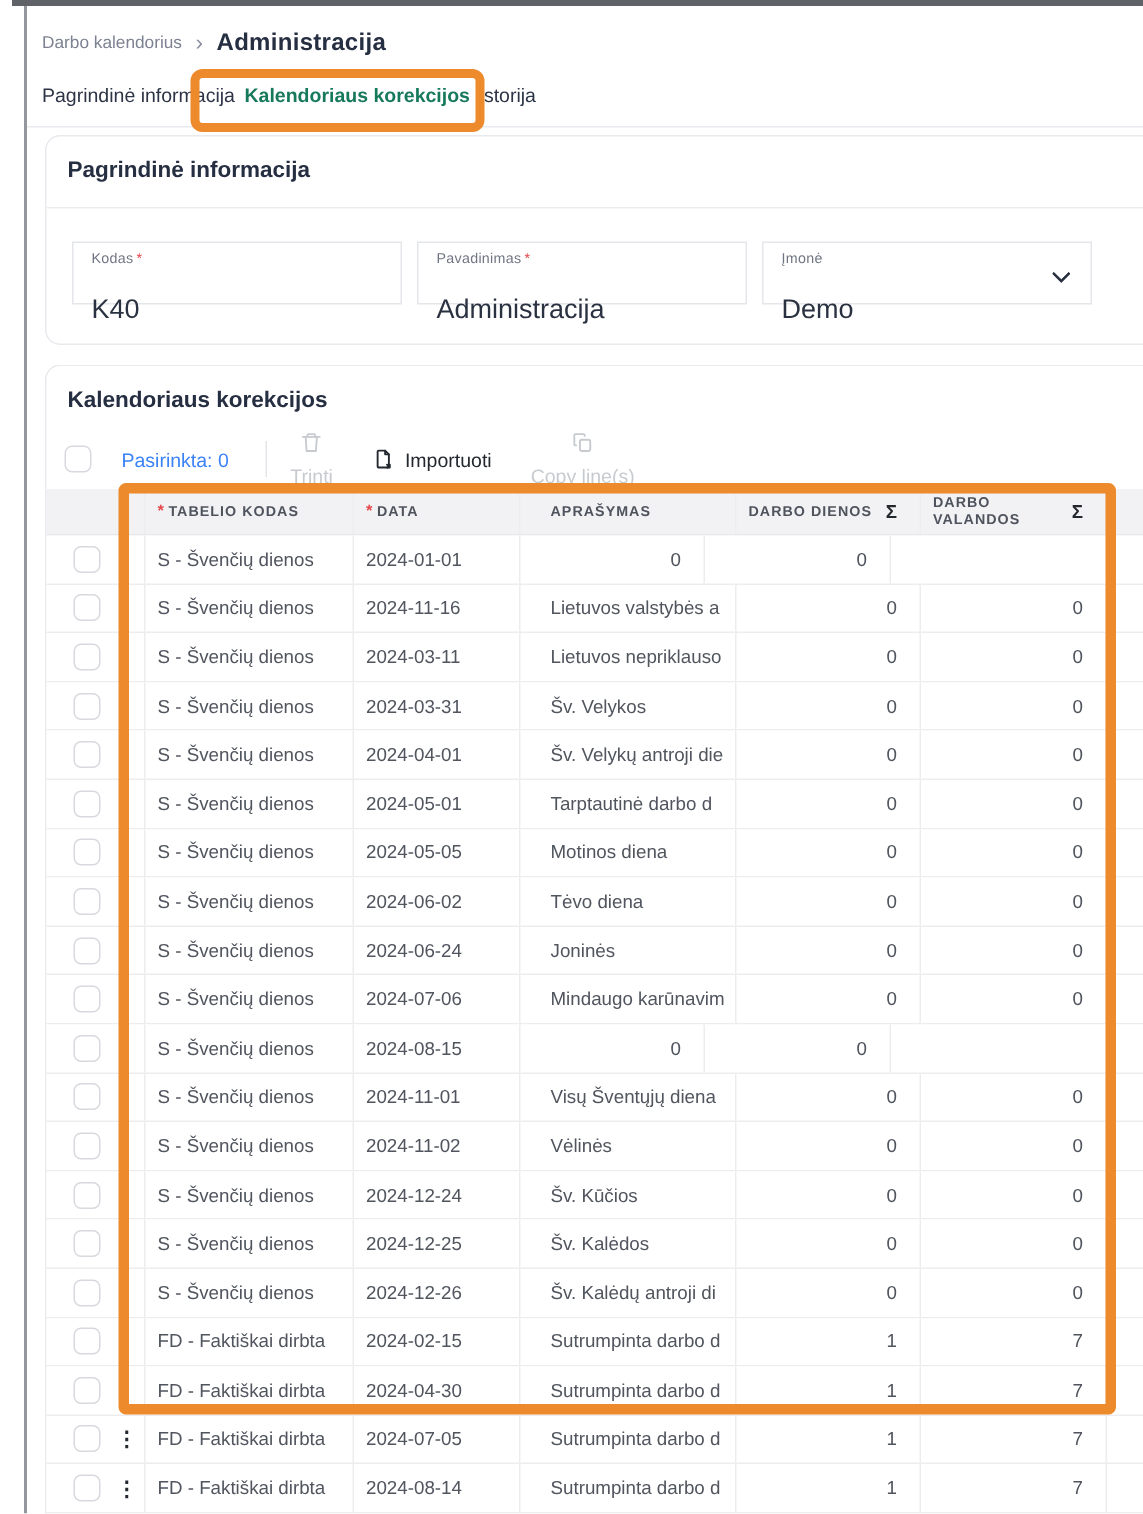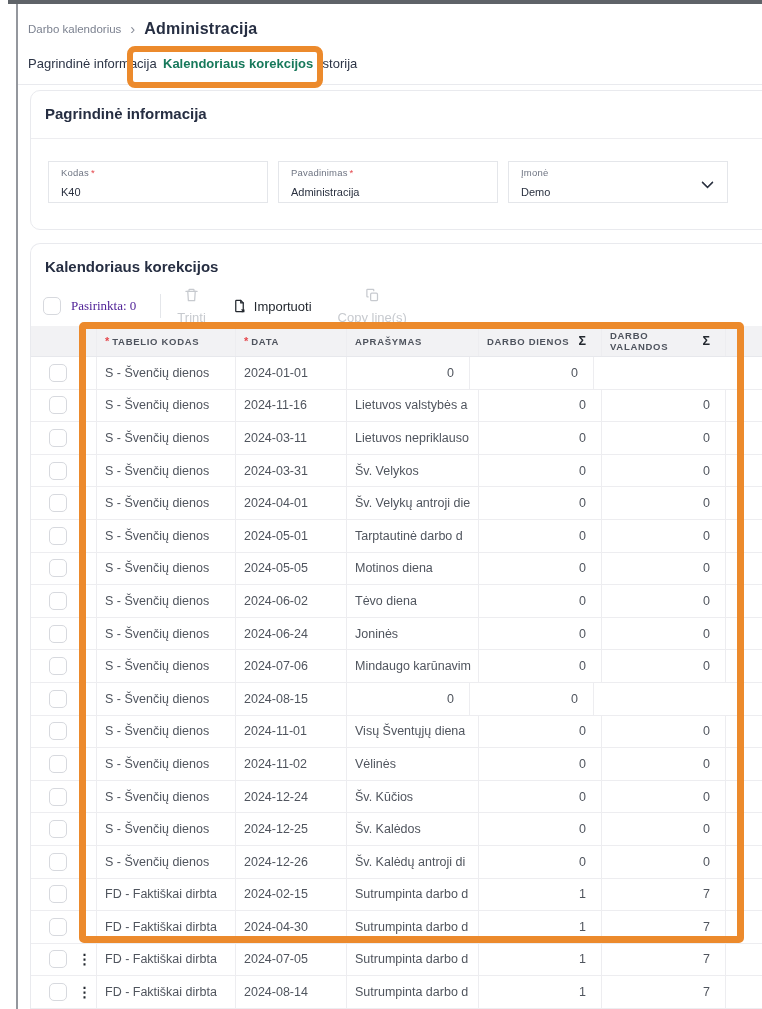--- a/index.html
+++ b/index.html
@@ -35,49 +35,49 @@
   .card-corr { top:243px; height:790px; border-bottom:none; border-bottom-left-radius:0; border-bottom-right-radius:0; }
   .card-title { position:absolute; top:14px; left:14px; font-size:15px; font-weight:700; color:#262e42; }
   .card-divider { position:absolute; top:47px; left:0; right:0; height:1px; background:#ededf0; }
 
   
   .fields { position:absolute; top:70px; left:17px; display:flex; gap:10px; }
   .field { width:220px; height:42px; border:1px solid #e4e6ea; border-radius:0;
            padding:5px 12px 0 12px; position:relative; background:#fff; }
   .field-label { font-size:9.5px; color:#6f7583; letter-spacing:.2px; }
   .req { color:#e5484d; margin-left:2px; font-size:9.5px; }
-  .field-value { font-size:11px; color:#2a3140; margin-top:8px; }
+  .field-value { font-size:18px; color:#2a3140; margin-top:18px; }
   .chev-down { position:absolute; right:15px; top:16px; width:9px; height:9px;
                border-right:2px solid #2a3140; border-bottom:2px solid #2a3140;
                transform:rotate(45deg); border-radius:1px; }
 
   
   .toolbar { position:absolute; top:48px; left:12px; right:0; height:28px;
              display:flex; align-items:center; font-size:13px; }
   .checkbox { width:18px; height:18px; border:1.5px solid #d7d9de; border-radius:5px;
               background:#fff; flex:0 0 auto; }
-  .sel-label { margin-left:10px; color:#4c1d95;font-family:Liberation Serif, serif; }
+  .sel-label { margin-left:20px; color:#3b82f6; }
   .tb-divider { width:1px; height:24px; background:#e4e6ea; margin:0 16px 0 24px; }
   .tb-btn { display:flex; align-items:center; gap:7px; margin-right:26px; cursor:pointer; }
   .tb-btn svg { display:block; }
   .tb-btn.disabled { color:#c7cacf; cursor:default;flex-direction:column; }
   .tb-btn.enabled { color:#23282f; }
 
   
   .table { position:absolute; top:82px; left:0; right:0; }
   .tr { display:flex; align-items:center; height:32.6px; border-bottom:1px solid #ededf0; background:#fff; }
   .thead { height:31px; background:#f2f2f4; border-bottom:1px solid #e7e8ec; }
   .td, .th { height:100%; display:flex; align-items:center; overflow:hidden; }
   .th { font-size:9.5px; font-weight:700; color:#4e535d; letter-spacing:.7px;
         text-transform:uppercase; }
   .c-check   { width:42px;  justify-content:flex-end; padding-right:6px; }
   .c-kebab   { width:24px;  border-right:1px solid #ededf0; justify-content:center; }
   .c-tabelio { width:139px; border-right:1px solid #ededf0; padding-left:8px; }
   .c-data    { width:111px; border-right:1px solid #ededf0; padding-left:8px; }
-  .c-apras   { width:132px; border-right:1px solid #ededf0; padding-left:8px; }
+  .c-apras   { width:132px; border-right:1px solid #ededf0; padding-left:8px;margin-left:12px; }
   .c-dienos  { width:123px; border-right:1px solid #ededf0; padding:0 15px 0 8px;
                justify-content:flex-end; }
   .c-valand  { width:124px; border-right:1px solid #ededf0; padding:0 15px 0 8px;
                justify-content:flex-end; }
   .c-extra   { flex:1; }
   .th.c-dienos, .th.c-valand { justify-content:space-between; }
   .th .hreq { color:#e5484d; font-size:11px; margin-right:3px; letter-spacing:0; }
   .sigma { font-size:12.5px; font-weight:700; color:#23282f; text-transform:none; letter-spacing:0; }
   .td { font-size:12.5px; color:#50555e; white-space:nowrap; }
   .kebab { font-size:14px; font-weight:700; color:#23282f; cursor:pointer; line-height:1; letter-spacing:0; }

